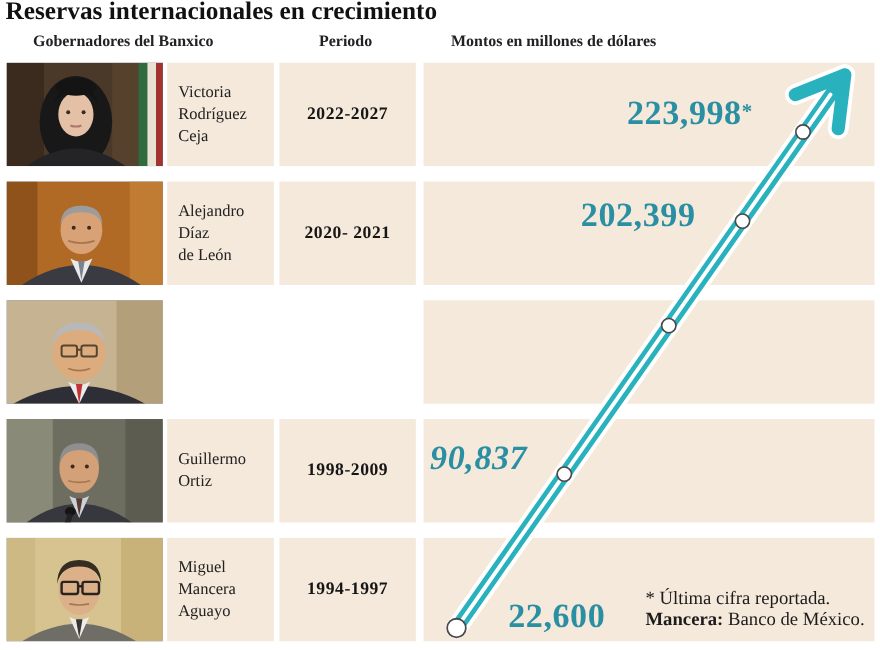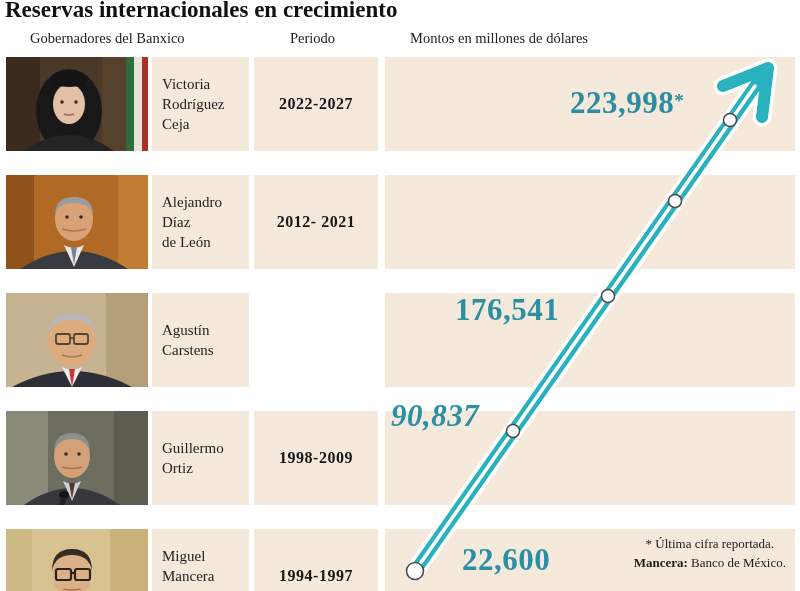--- a/index.html
+++ b/index.html
@@ -6,27 +6,27 @@
   body{
     width:800px;height:591px;background:#ffffff;
     font-family:"Liberation Serif","DejaVu Serif",serif;
     color:#1c1c1c;position:relative;overflow:hidden;
   }
   .page{position:relative;width:800px;height:552px;}
   .title{
     position:absolute;left:5px;top:-3px;margin:0;
     font-size:23px;font-weight:bold;letter-spacing:0;color:#111;
   }
-  .colheads{position:absolute;top:30px;left:0;width:800px;height:20px;font-size:14.5px;color:#222;}
+  .colheads{position:absolute;top:30px;left:0;width:800px;height:20px;font-size:14.5px;color:#222;font-weight:bold;}
   .ch{position:absolute;top:0;white-space:nowrap;}
   .ch1{left:30px;}
   .ch2{left:290px;}
   .ch3{left:410px;}
   .rows{position:absolute;top:57px;left:0;width:800px;}
-  .row{position:relative;height:94px;margin-bottom:24px;}
+  .row{position:relative;height:94px;margin-bottom:14px;}
   .photo{position:absolute;left:6px;top:0;width:142px;height:94px;overflow:hidden;background:#888;}
   .photo svg{display:block;}
   .cell{position:absolute;top:0;height:94px;background:#f4e9da;box-sizing:border-box;}
   .name{
     left:152px;width:97px;display:flex;align-items:center;
     padding-left:10px;font-size:15px;line-height:20px;white-space:pre-line;color:#222;
   }
   .period{
     left:254px;width:124px;display:flex;align-items:center;justify-content:center;
     font-size:16px;font-weight:bold;color:#161616;letter-spacing:.5px;
@@ -37,22 +37,22 @@
     position:absolute;font-size:31px;font-weight:bold;color:#2b8fa4;
     white-space:nowrap;letter-spacing:.5px;
   }
   .amt-note{font-size:19px;vertical-align:6px;letter-spacing:0;}
   .a1{left:570px;top:85px;}
   .a2{left:528px;top:177px;}
   .a3{left:455px;top:292px;}
   .a4{left:391px;top:398px;font-style:italic;}
   .a5{left:462px;top:542px;}
   .footer{
-    position:absolute;right:14px;top:534px;text-align:center;
-    font-size:13px;line-height:19px;color:#1c1c1c;
+    position:absolute;right:14px;top:534px;text-align:left;
+    font-size:17px;line-height:19px;color:#1c1c1c;
   }
   .footer b{font-weight:bold;}
 </style>
 </head>
 <body>
 
 <div class="page">
 
   <h1 class="title">Reservas internacionales en crecimiento</h1>
 
@@ -102,42 +102,40 @@
           <circle cx="75" cy="42" r="1.8" fill="#3a2a20"></circle>
           <path d="M56,54 Q68,58 80,54" stroke="#a8764e" stroke-width="1.5" fill="none"></path>
           <path d="M14,94 Q68,58 122,94 Z" fill="#3a3a42"></path>
           <path d="M58,70 L68,92 L78,70 Q68,76 58,70 Z" fill="#e9e9e9"></path>
           <path d="M65,72 L68,90 L71,72 Z" fill="#7a8290"></path>
         </svg>
       </div>
       <div class="cell name">Alejandro
 Díaz
 de León</div>
-      <div class="cell period">2012- 2021</div>
+      <div class="cell period">2020- 2021</div>
       <div class="cell band"></div>
     </div>
 
     <div class="row">
       <div class="photo">
         <svg width="142" height="94" viewBox="0 0 142 94">
           <rect width="142" height="94" fill="#c6b392"></rect>
           <rect x="100" width="42" height="94" fill="#b49f7b"></rect>
           <ellipse cx="66" cy="48" rx="24" ry="25" fill="#dcab7e"></ellipse>
           <path d="M42,42 Q44,20 66,20 Q88,20 90,42 Q86,27 66,27 Q46,27 42,42 Z" fill="#b8b8b8"></path>
           <rect x="50" y="41" width="14" height="10" rx="2" fill="none" stroke="#55452f" stroke-width="1.8"></rect>
           <rect x="68" y="41" width="14" height="10" rx="2" fill="none" stroke="#55452f" stroke-width="1.8"></rect>
           <line x1="64" y1="45" x2="68" y2="45" stroke="#55452f" stroke-width="1.8"></line>
           <path d="M56,62 Q66,66 76,62" stroke="#a8764e" stroke-width="1.5" fill="none"></path>
           <path d="M6,94 Q66,62 126,94 Z" fill="#2e2e36"></path>
           <path d="M56,74 L66,94 L76,74 Q66,80 56,74 Z" fill="#ececec"></path>
           <path d="M63,76 L66,94 L69,76 Z" fill="#c23434"></path>
         </svg>
       </div>
-      <div class="cell name">Agustín
-Carstens</div>
       <div class="cell band"></div>
     </div>
 
     <div class="row">
       <div class="photo">
         <svg width="142" height="94" viewBox="0 0 142 94">
           <rect width="142" height="94" fill="#6e6e60"></rect>
           <rect x="0" width="42" height="94" fill="#8a8a78"></rect>
           <rect x="108" width="34" height="94" fill="#5c5c50"></rect>
           <ellipse cx="66" cy="45" rx="18" ry="22" fill="#d3a078"></ellipse>
@@ -191,21 +189,21 @@
       <path d="M30,514 L370,29" stroke="#ffffff" stroke-width="3.5"></path>
     </g>
     <circle cx="30" cy="514" r="8.5" fill="#ffffff" stroke="#4a4a4a" stroke-width="1.6"></circle>
     <circle cx="128" cy="374" r="6.5" fill="#ffffff" stroke="#4a4a4a" stroke-width="1.5"></circle>
     <circle cx="223" cy="239" r="6.5" fill="#ffffff" stroke="#4a4a4a" stroke-width="1.5"></circle>
     <circle cx="290" cy="144" r="6.5" fill="#ffffff" stroke="#4a4a4a" stroke-width="1.5"></circle>
     <circle cx="345" cy="63" r="6.5" fill="#ffffff" stroke="#4a4a4a" stroke-width="1.5"></circle>
   </svg>
 
   <div class="amount a1"><span>223,998</span><span class="amt-note">*</span></div>
-  <div class="amount a3"><span>176,541</span></div>
+  <div class="amount a2"><span>202,399</span></div>
   <div class="amount a4"><span>90,837</span></div>
   <div class="amount a5"><span>22,600</span></div>
 
   <div class="footer">
     <div>* Última cifra reportada.</div>
     <div><b>Mancera:</b><span> Banco de México.</span></div>
   </div>
 
 </div>
 

